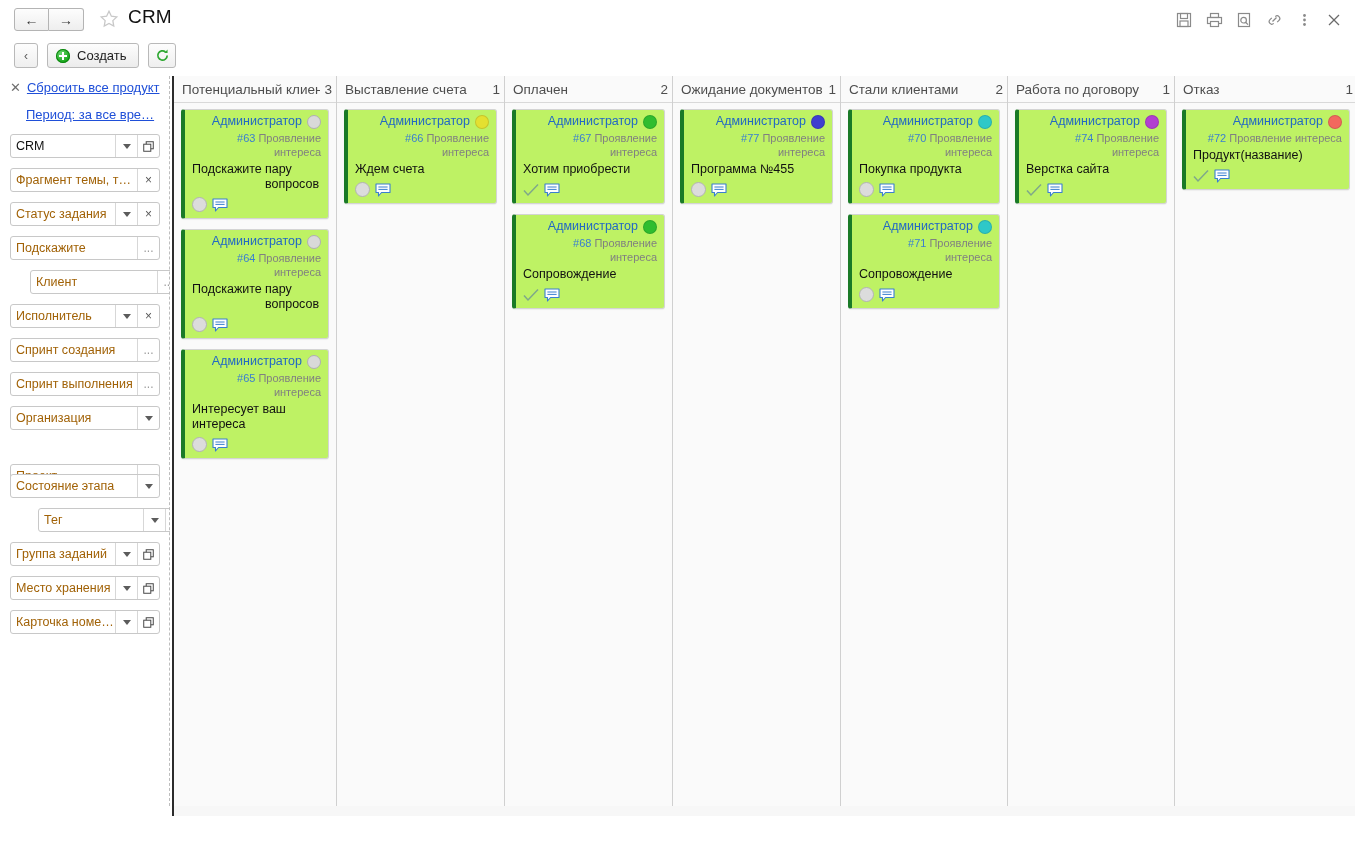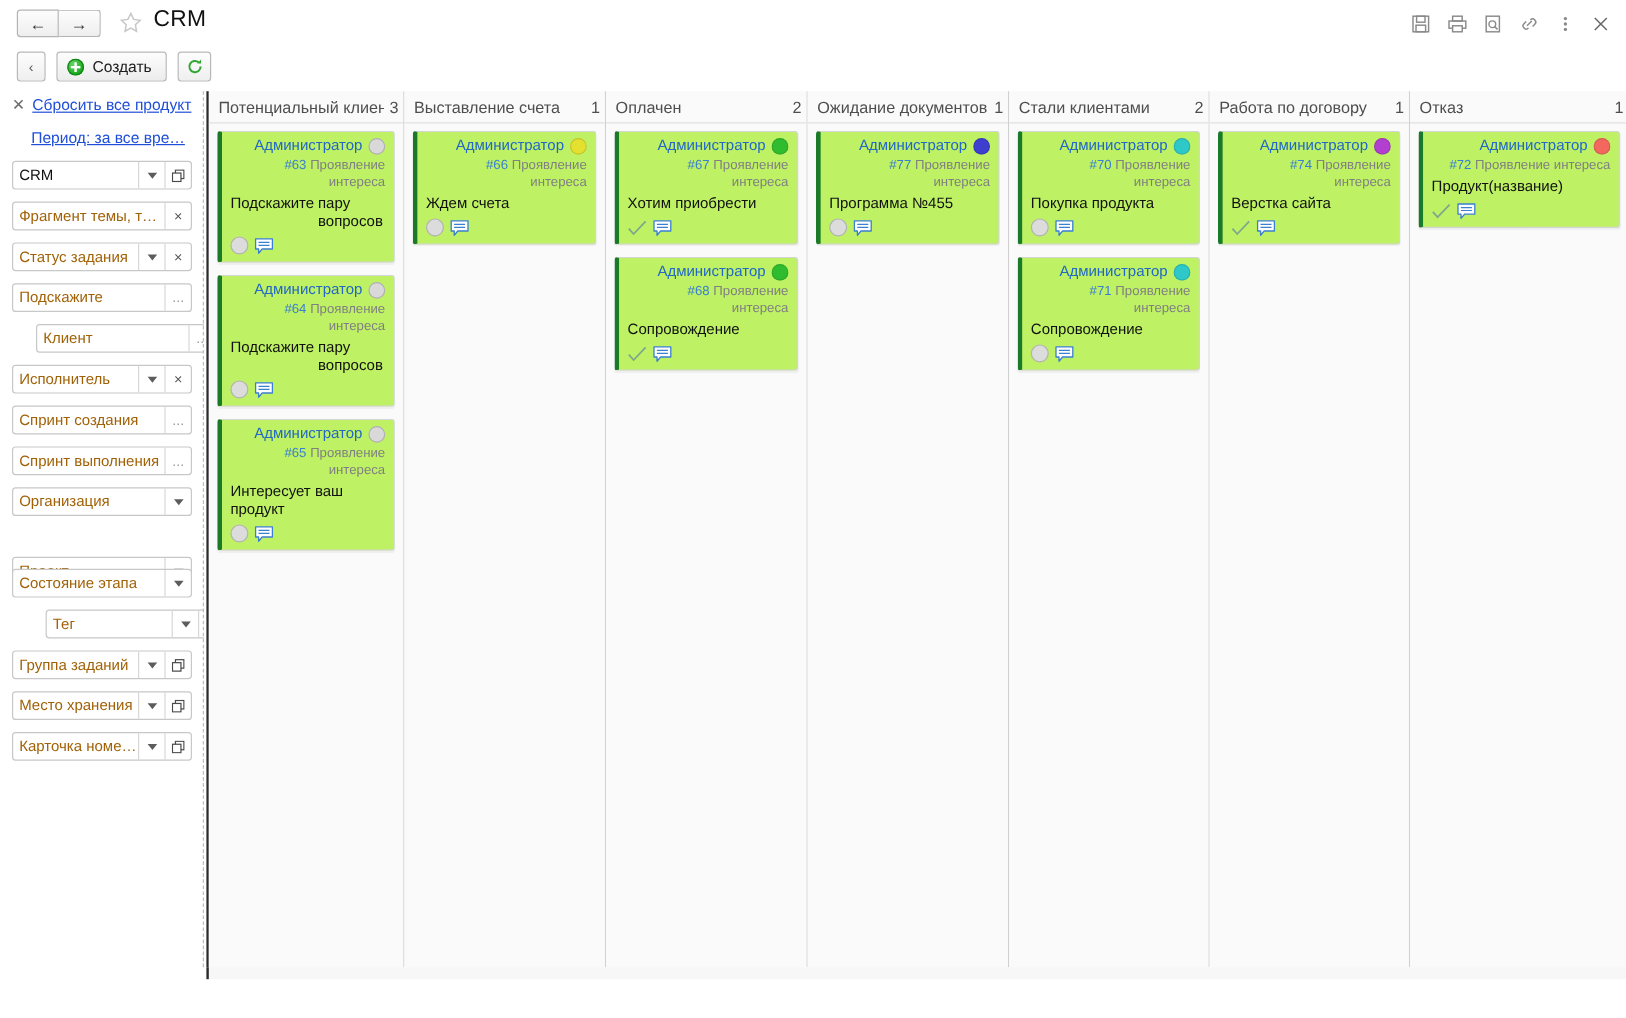--- a/index.html
+++ b/index.html
@@ -388,21 +388,21 @@
                   <line x1="3.4" y1="6.4" x2="12.6" y2="6.4" stroke="#3a7fd0" stroke-width="1"></line>
                 </svg></span>
             </div>
           </div>
           <div class="card" style="border-left-color: rgb(26, 122, 39);">
             <div class="c-row1">
               <span class="c-user">Администратор</span>
               <span class="avatar" style="background: rgb(217, 217, 217); border: 1px solid rgb(176, 176, 176); box-sizing: border-box;"></span>
             </div>
             <div class="c-num"><span class="num">#65</span> <span class="stage">Проявление интереса</span></div>
-            <div class="c-title single">Интересует ваш продукт</div>
+            <div class="c-title single">Интересует ваш интереса</div>
             <div class="c-foot">
               <span class="dot-gray"></span>
               <span class="cmt"><svg width="17" height="14" viewBox="0 0 17 14">
                   <path d="M1 1h14v8.5H6.5L3.5 13V9.5H1z" fill="#fff" stroke="#3a7fd0" stroke-width="1.1" stroke-linejoin="round"></path>
                   <line x1="3.4" y1="4" x2="12.6" y2="4" stroke="#3a7fd0" stroke-width="1"></line>
                   <line x1="3.4" y1="6.4" x2="12.6" y2="6.4" stroke="#3a7fd0" stroke-width="1"></line>
                 </svg></span>
             </div>
           </div>
         </div>

